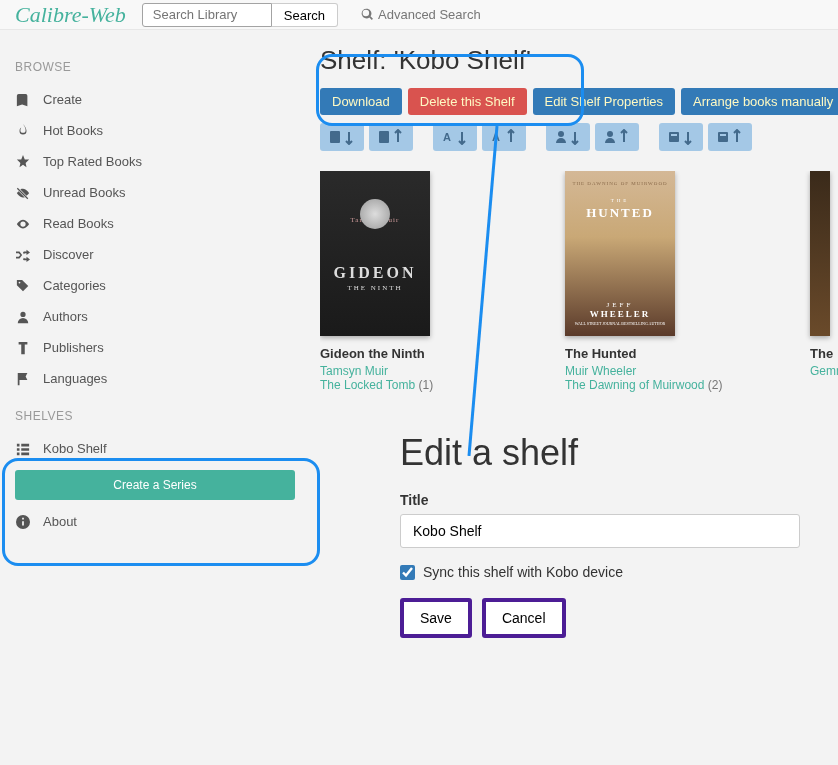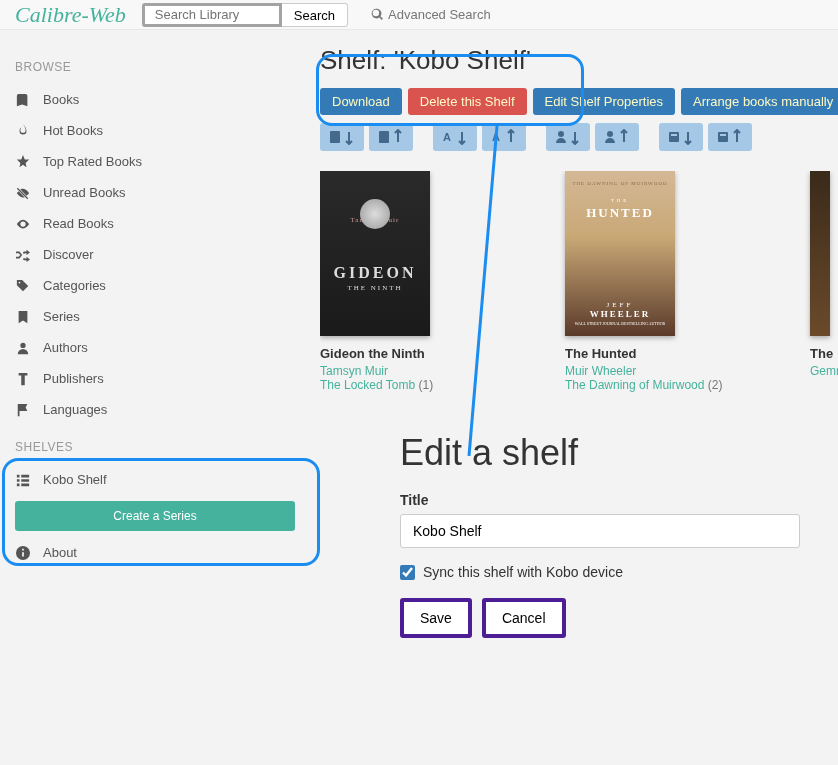--- a/index.html
+++ b/index.html
@@ -1,20 +1,20 @@
 <!DOCTYPE html>
 <html><head>
 <meta charset="utf-8">
 <style>
 * { box-sizing: border-box; margin: 0; padding: 0; }
 body { font-family: "Helvetica Neue", Helvetica, Arial, sans-serif; background: #f3f3f3; color: #333; font-size: 14px; width: 838px; }
 .navbar { background: #f8f8f8; border-bottom: 1px solid #e7e7e7; height: 30px; display: flex; align-items: center; padding: 0 15px; gap: 8px; }
 .brand { font-family: "Brush Script MT", cursive; font-size: 22px; color: #45b29d; font-style: italic; margin-right: 8px; }
 .search-form { display: flex; gap: 0; }
-.search-input { border: 3px solid #a3a3a3; border-radius: 3px 0 0 3px; padding: 4px 10px; font-size: 13px; width: 140px; height: 24px; }
+.search-input { border: 1px solid #a3a3a3; border-radius: 3px 0 0 3px; padding: 4px 10px; font-size: 13px; width: 130px; height: 24px; }
 .search-btn { border: 1px solid #ccc; border-left: none; border-radius: 0 3px 3px 0; background: #fff; padding: 4px 12px; font-size: 13px; height: 24px; cursor: pointer; }
 .adv-search { margin-left: 15px; color: #777; font-size: 13px; display: flex; align-items: center; gap: 4px; }
 .adv-search svg { width: 13px; height: 13px; fill: #777; }
 .container { display: flex; }
 .sidebar { width: 200px; padding: 15px 0 15px 15px; }
 .side-section { color: #999; font-size: 12px; letter-spacing: 0.5px; margin: 15px 0 10px 0; }
 .side-link { display: flex; align-items: center; gap: 12px; padding: 8px 0; color: #555; font-size: 13px; cursor: pointer; }
 .side-link .ic { width: 16px; display: flex; justify-content: center; }
 .btn-create { background: #45b29d; color: white; border: none; border-radius: 3px; width: 280px; padding: 8px; font-size: 12px; cursor: pointer; margin: 6px 0; }
 .highlight-box { border: 3px solid #1b8df0; border-radius: 16px; }
@@ -81,21 +81,21 @@
 
 <div class="container">
   <div class="sidebar">
     <div class="side-section">BROWSE</div>
     <div class="side-link">
         <span class="ic">
           <svg viewBox="0 0 16 16">
             <path d="M3 1h8a2 2 0 0 1 2 2v12l-6-2-6 2V3a2 2 0 0 1 2-2z"></path>
           </svg>
         </span>
-        <span>Books</span>
+        <span>Create</span>
       </div>
     <div class="side-link">
         <span class="ic">
           <svg viewBox="0 0 16 16">
             <path d="M8 0s3 4 3 7a3 3 0 0 1-6 0c0-1 1-3 1-3s-2 1-2 4a4 4 0 0 0 8 0c0-4-4-8-4-8z"></path>
           </svg>
         </span>
         <span>Hot Books</span>
       </div>
     <div class="side-link">
@@ -130,28 +130,20 @@
         </span>
         <span>Discover</span>
       </div>
     <div class="side-link">
         <span class="ic">
           <svg viewBox="0 0 16 16">
             <path d="M1 1h6l7 7-6 6-7-7zM4 5a1 1 0 1 0 0-2 1 1 0 0 0 0 2z"></path>
           </svg>
         </span>
         <span>Categories</span>
-      </div>
-    <div class="side-link">
-        <span class="ic">
-          <svg viewBox="0 0 16 16">
-            <path d="M3 1h10v14l-5-3-5 3z"></path>
-          </svg>
-        </span>
-        <span>Series</span>
       </div>
     <div class="side-link">
         <span class="ic">
           <svg viewBox="0 0 16 16">
             <path d="M8 8a3 3 0 1 0 0-6 3 3 0 0 0 0 6zm-6 7a6 6 0 0 1 12 0z"></path>
           </svg>
         </span>
         <span>Authors</span>
       </div>
     <div class="side-link">

